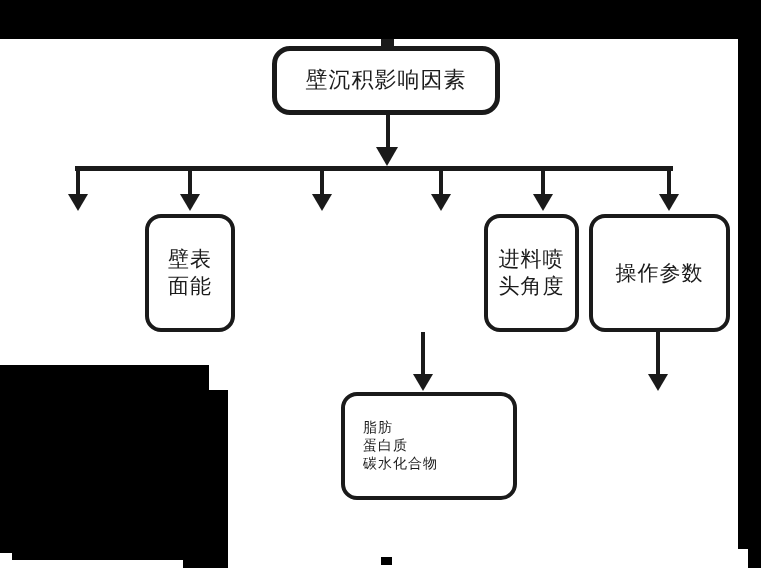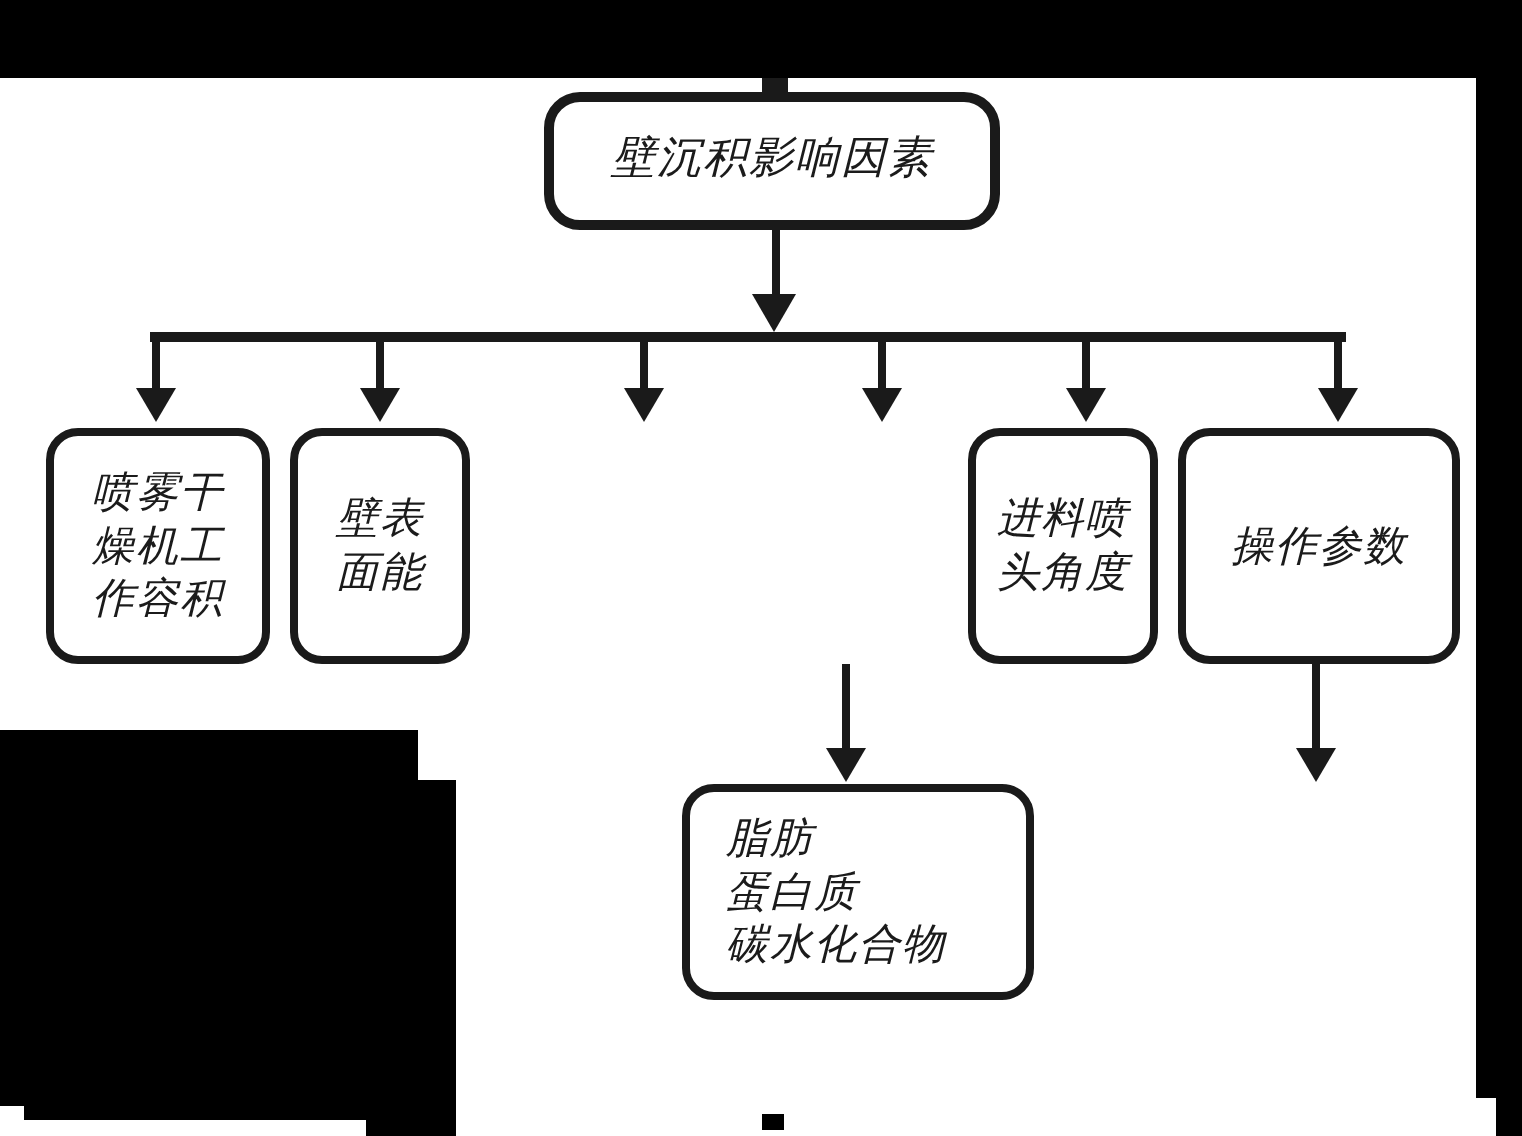--- a/index.html
+++ b/index.html
@@ -8,21 +8,20 @@
     padding: 0;
     background: #ffffff;
   }
   #page {
     position: relative;
     width: 761px;
     height: 568px;
     background: #ffffff;
     overflow: hidden;
     font-family: "DejaVu Sans", "Liberation Sans", sans-serif;
-    font-style: italic;
   }
 
   
   .artifact {
     position: absolute;
     background: #000000;
   }
 
   
   #diagram {
@@ -64,21 +63,21 @@
 
   .row2 { font-size: 21px; top: 214px; height: 118px; }
 
   #node-volume   { left: 23px;  width: 112px; }
   #node-surface  { left: 145px; width: 90px;  }
   #node-type     { left: 239px; width: 126px; }
   #node-material { left: 371px; width: 104px; }
   #node-angle    { left: 484px; width: 95px;  }
   #node-params   { left: 589px; width: 141px; }
 
-  .row3 { font-size: 21px; }
+  .row3 { font-size: 14px; }
   #node-components { left: 341px; top: 392px; width: 176px; height: 108px; }
   #node-operating  { left: 573px; top: 392px; width: 152px; height: 128px; }
 
   
   .line {
     position: absolute;
     background: #1a1a1a;
   }
   .vline { width: 4px; }
   .hline { height: 5px; }
@@ -127,23 +126,20 @@
 
     <div class="line vline" style="left:439px; top:166px; height:30px;"></div>
     <div class="arrowhead" style="left:431px; top:194px;"></div>
 
     <div class="line vline" style="left:541px; top:166px; height:30px;"></div>
     <div class="arrowhead" style="left:533px; top:194px;"></div>
 
     <div class="line vline" style="left:667px; top:166px; height:30px;"></div>
     <div class="arrowhead" style="left:659px; top:194px;"></div>
 
-    <div class="node row2" id="node-volume">喷雾干
-燥机工
-作容积</div>
 
     <div class="node row2" id="node-surface">壁表
 面能</div>
 
 
 
     <div class="node row2" id="node-angle">进料喷
 头角度</div>
 
     <div class="node row2" id="node-params">操作参数</div>

